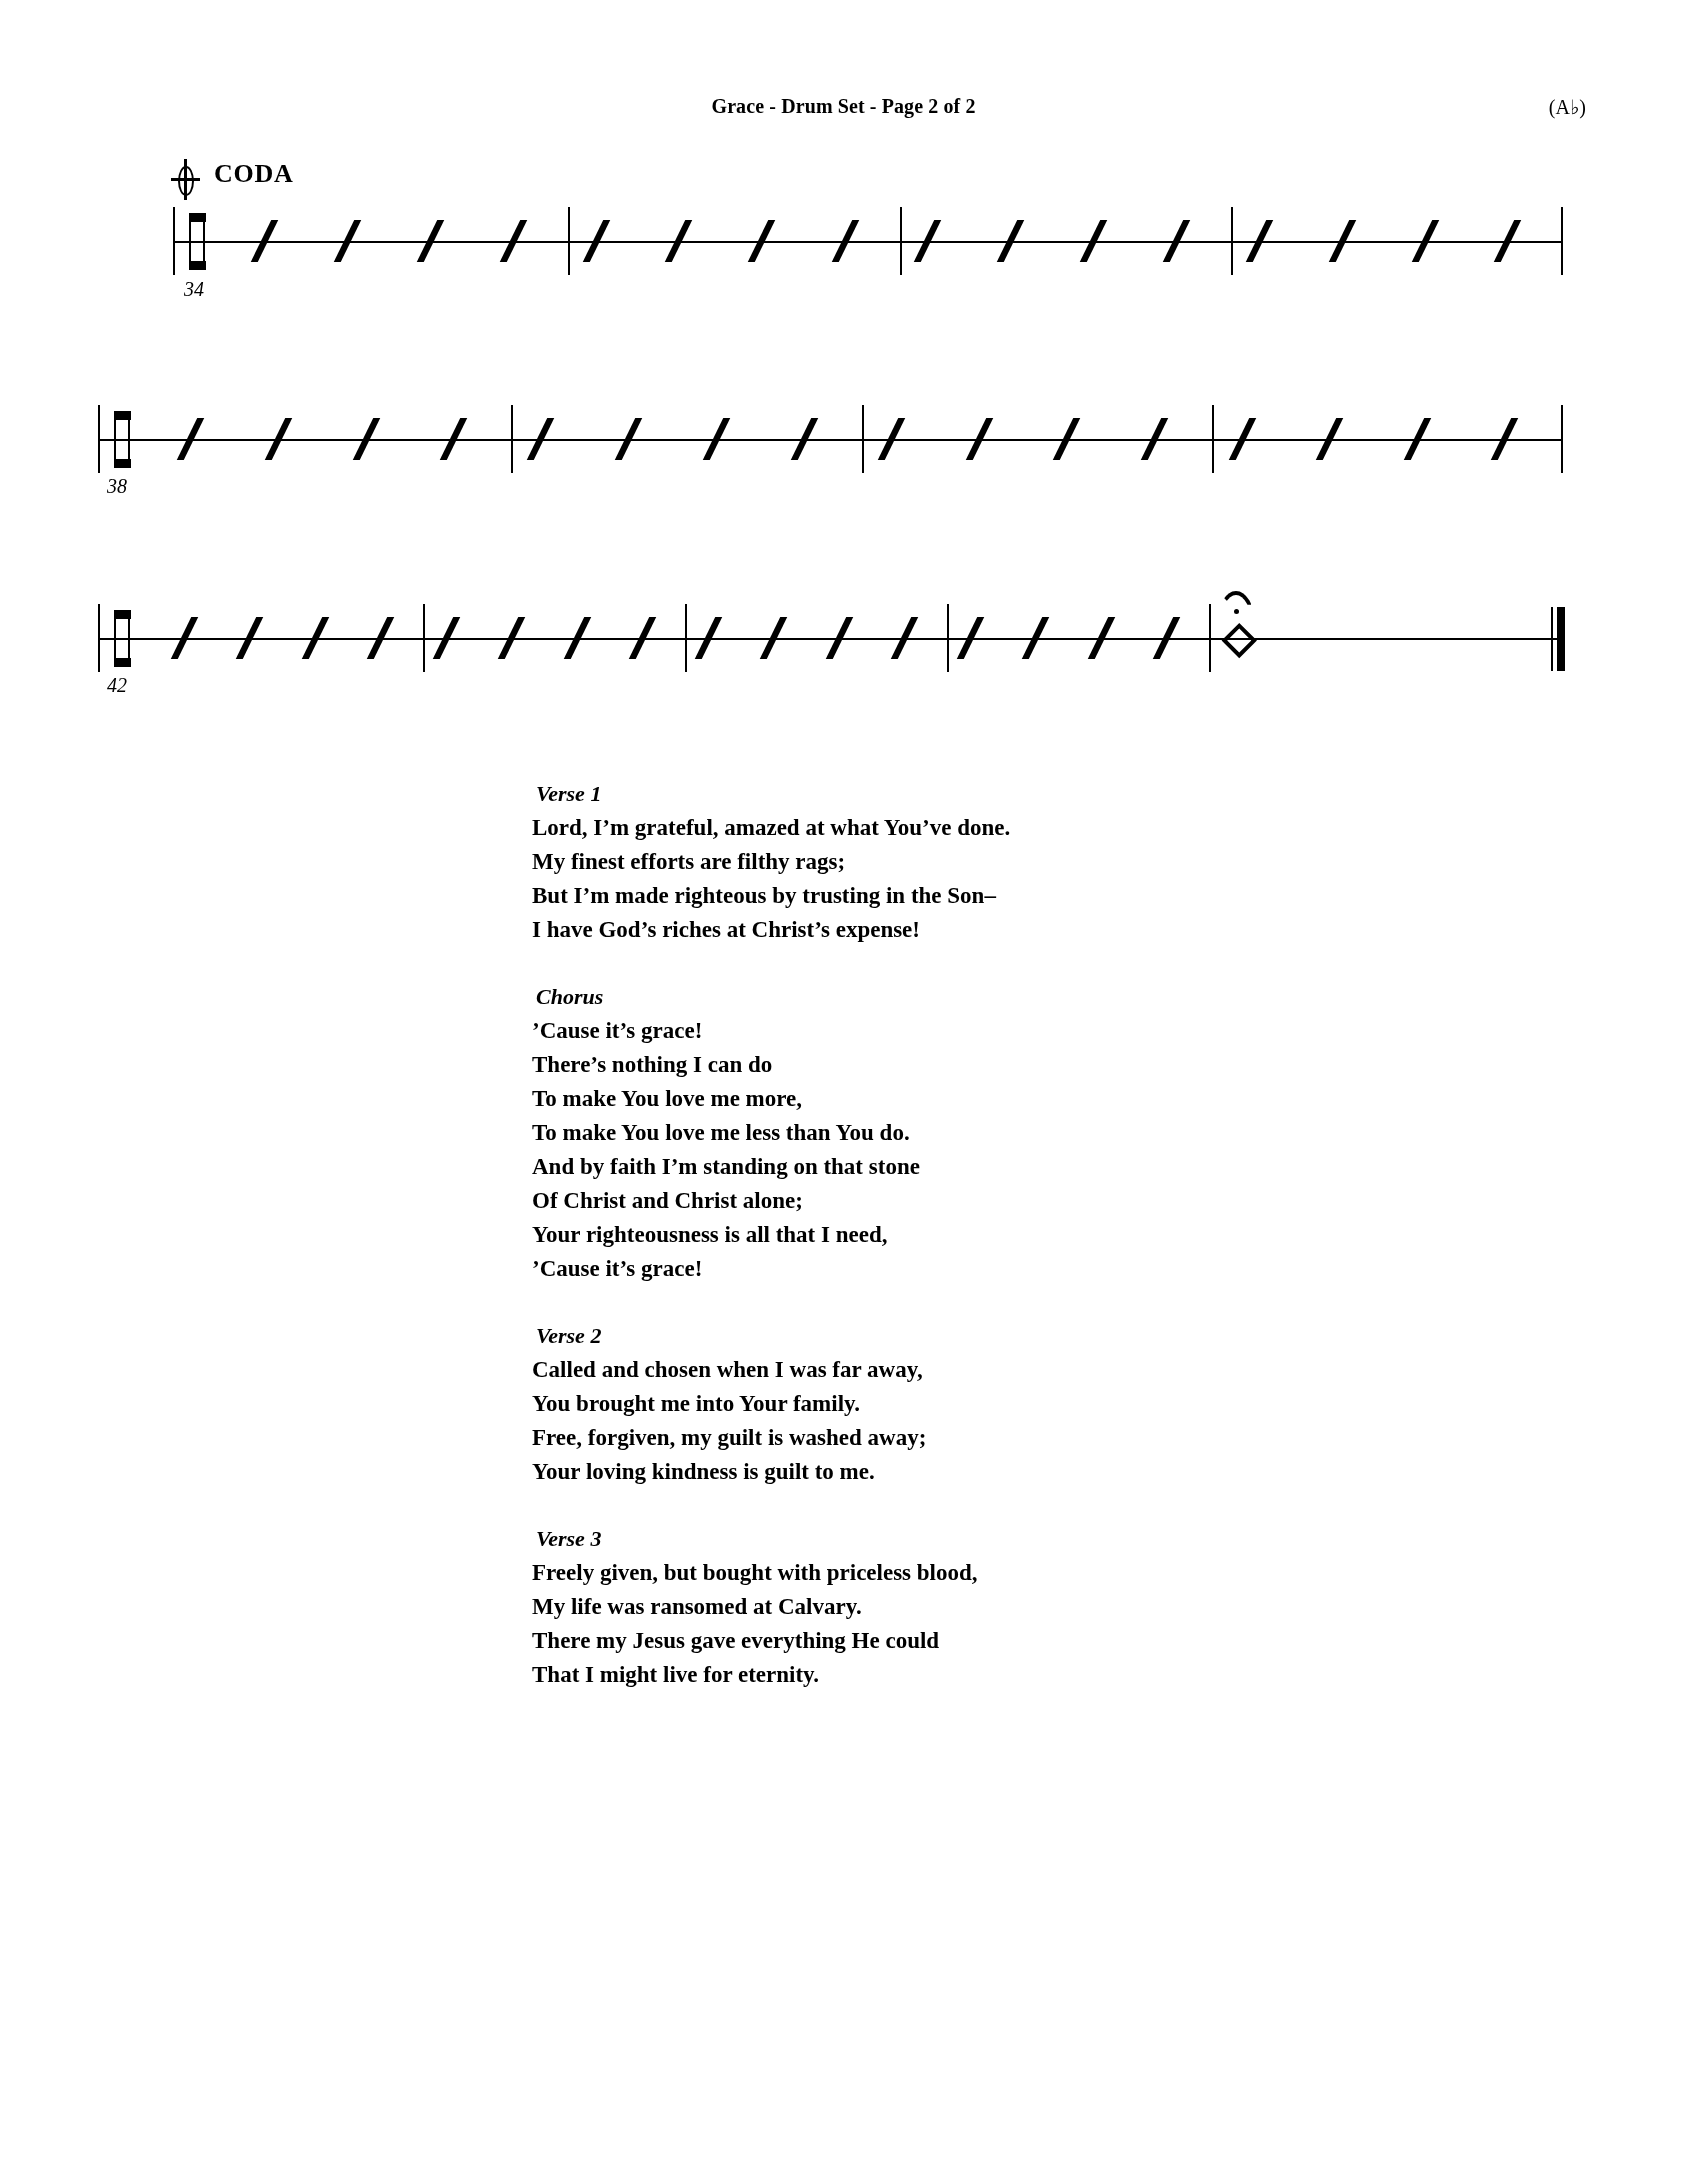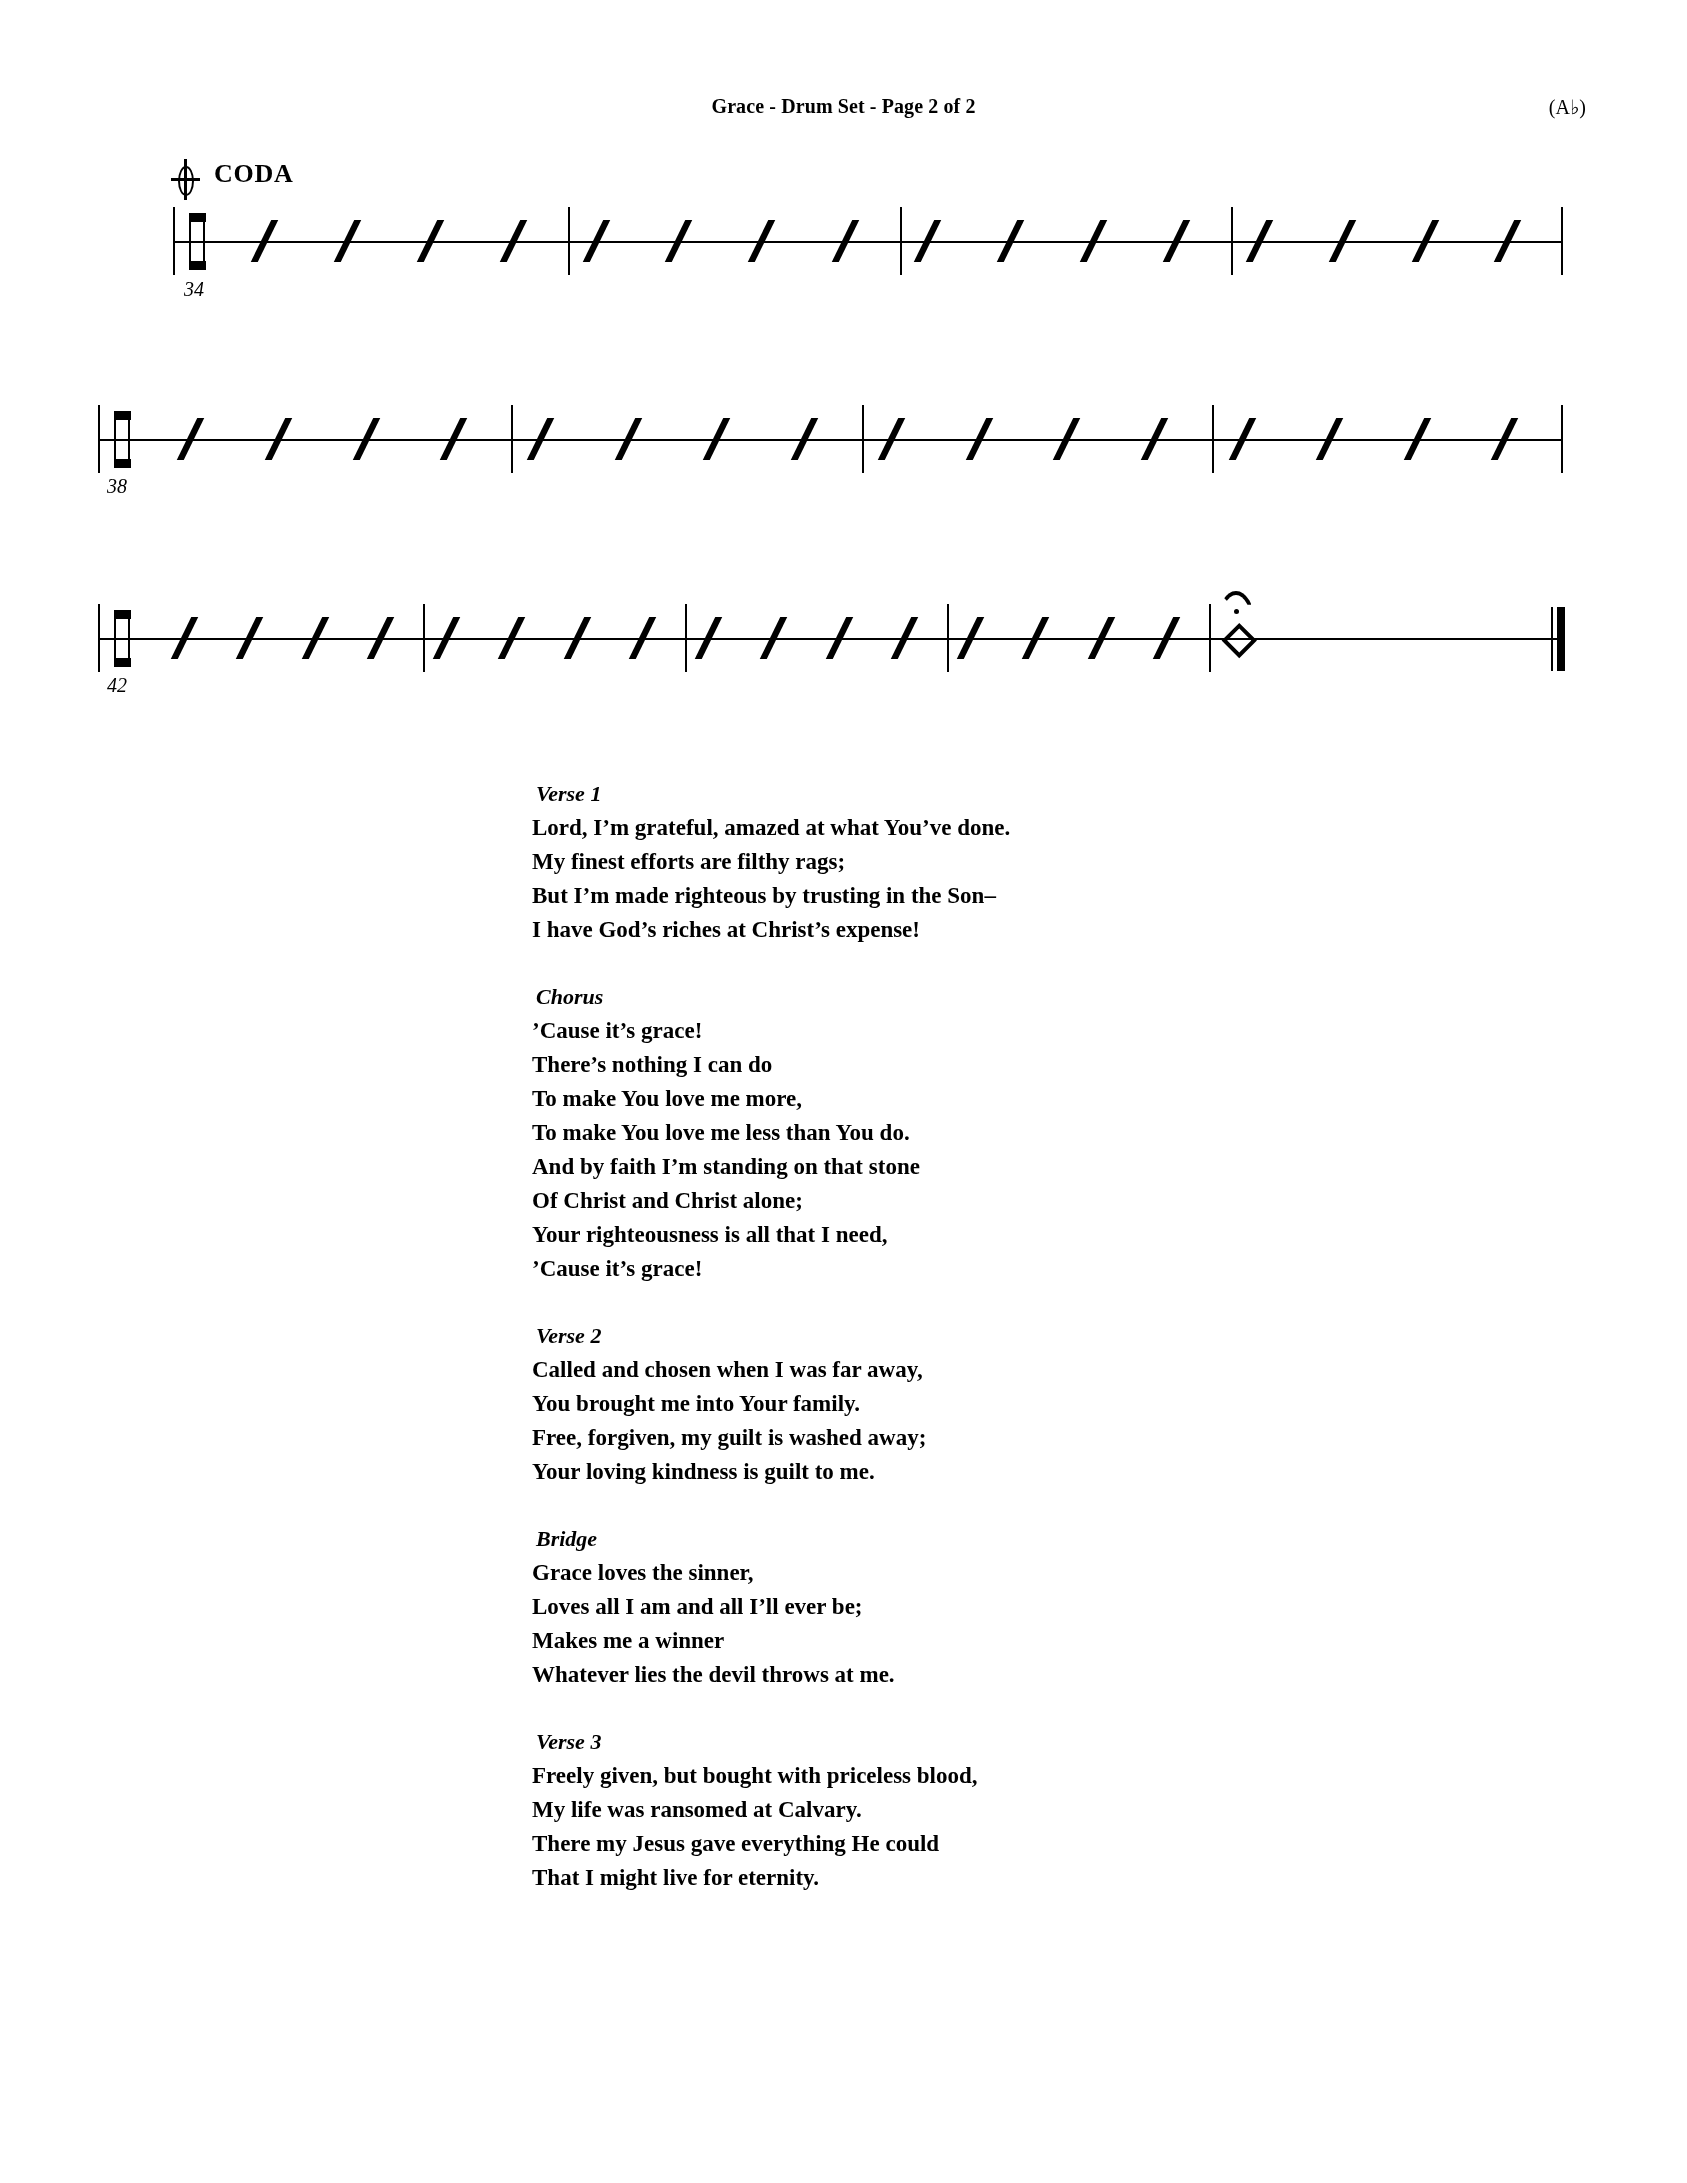--- a/index.html
+++ b/index.html
@@ -374,27 +374,20 @@
         <div class="lyric-line">’Cause it’s grace!</div>
       </div>
       <div class="lyric-section">
         <div class="section-head">Verse 2</div>
         <div class="lyric-line">Called and chosen when I was far away,</div>
         <div class="lyric-line">You brought me into Your family.</div>
         <div class="lyric-line">Free, forgiven, my guilt is washed away;</div>
         <div class="lyric-line">Your loving kindness is guilt to me.</div>
       </div>
       <div class="lyric-section">
-        <div class="section-head">Bridge</div>
-        <div class="lyric-line">Grace loves the sinner,</div>
-        <div class="lyric-line">Loves all I am and all I’ll ever be;</div>
-        <div class="lyric-line">Makes me a winner</div>
-        <div class="lyric-line">Whatever lies the devil throws at me.</div>
-      </div>
-      <div class="lyric-section">
         <div class="section-head">Verse 3</div>
         <div class="lyric-line">Freely given, but bought with priceless blood,</div>
         <div class="lyric-line">My life was ransomed at Calvary.</div>
         <div class="lyric-line">There my Jesus gave everything He could</div>
         <div class="lyric-line">That I might live for eternity.</div>
       </div>
     </div>
 
 </div>
 

